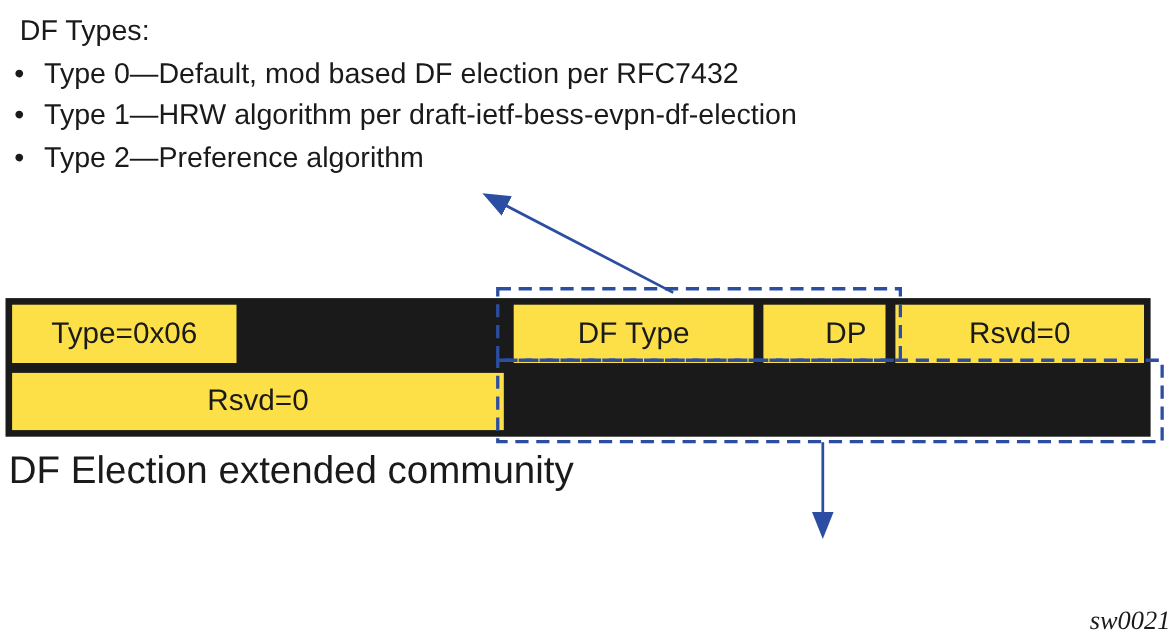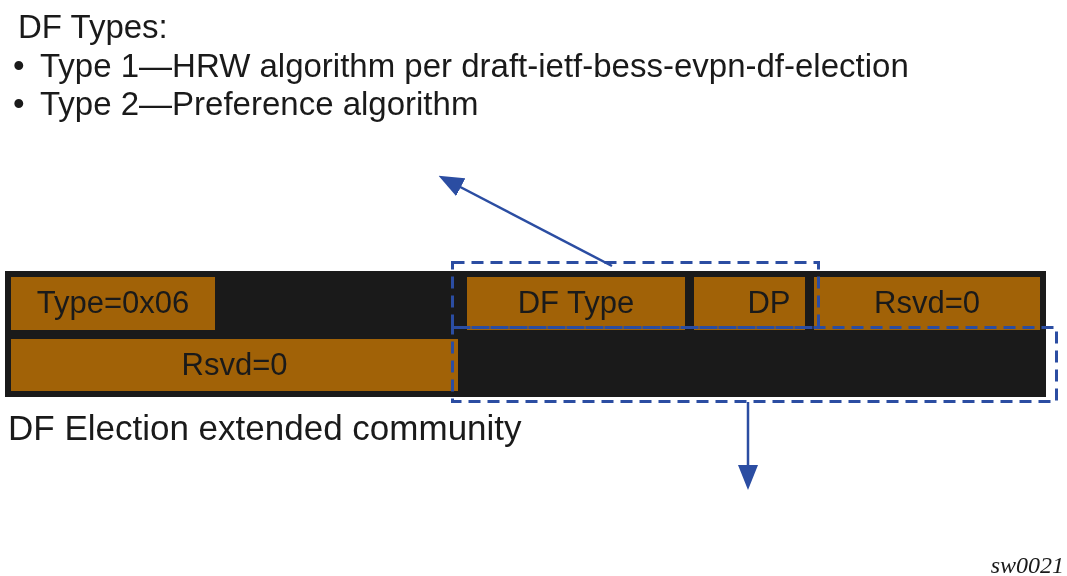--- a/index.html
+++ b/index.html
@@ -13,21 +13,21 @@
     height: 576px;
     background: #ffffff;
     overflow: hidden;
   }
 
   
   .df-types {
     position: absolute;
     left: 13px;
     top: 8px;
-    font-size: 33px;
+    font-size: 26px;
     line-height: 38.5px;
     white-space: nowrap;
   }
   .df-types .title { margin-left: 5px; }
   .bullet-line .bullet { display: inline-block; width: 27px; }
 
   
   .packet-table {
     position: absolute;
     left: 5px;
@@ -35,25 +35,25 @@
     width: 1041px;
     height: 126px;
     background: var(--ink);
     padding: 6px;
     display: grid;
     grid-template-columns: 204px 234px 218px 111px 1fr;
     grid-template-rows: 1fr 1fr;
     gap: 9px;
   }
   .cell {
-    background: #a16207;
+    background: #fde047;
     display: flex;
     align-items: center;
     justify-content: center;
-    font-size: 31px;
+    font-size: 27px;
     white-space: nowrap;
   }
   .c-r1c1 { grid-area: 1 / 1 / 2 / 2; }
   .c-r1c2 { grid-area: 1 / 2 / 2 / 3; }
   .c-r1c3 { grid-area: 1 / 3 / 2 / 4; }
   .c-r1c4 { grid-area: 1 / 4 / 2 / 5; padding-left: 39px; }
   .c-r1c5 { grid-area: 1 / 5 / 2 / 6; }
   .c-r2c1 { grid-area: 2 / 1 / 3 / 3; }
   .c-r2c2 { grid-area: 2 / 3 / 3 / 6; }
 
@@ -101,20 +101,23 @@
   }
 </style>
 </head>
 <body>
 
 <div class="canvas">
 
   <div class="df-types">
     <div class="title">DF Types:</div>
     <div class="bullet-line">
+      <span class="bullet">•</span><span>Type 0—Default, mod based DF election per RFC7432</span>
+    </div>
+    <div class="bullet-line">
       <span class="bullet">•</span><span>Type 1—HRW algorithm per draft-ietf-bess-evpn-df-election</span>
     </div>
     <div class="bullet-line">
       <span class="bullet">•</span><span>Type 2—Preference algorithm</span>
     </div>
   </div>
 
   <div class="packet-table">
     <div class="cell c-r1c1">Type=0x06</div>
     <div class="cell c-r1c3">DF Type</div>

